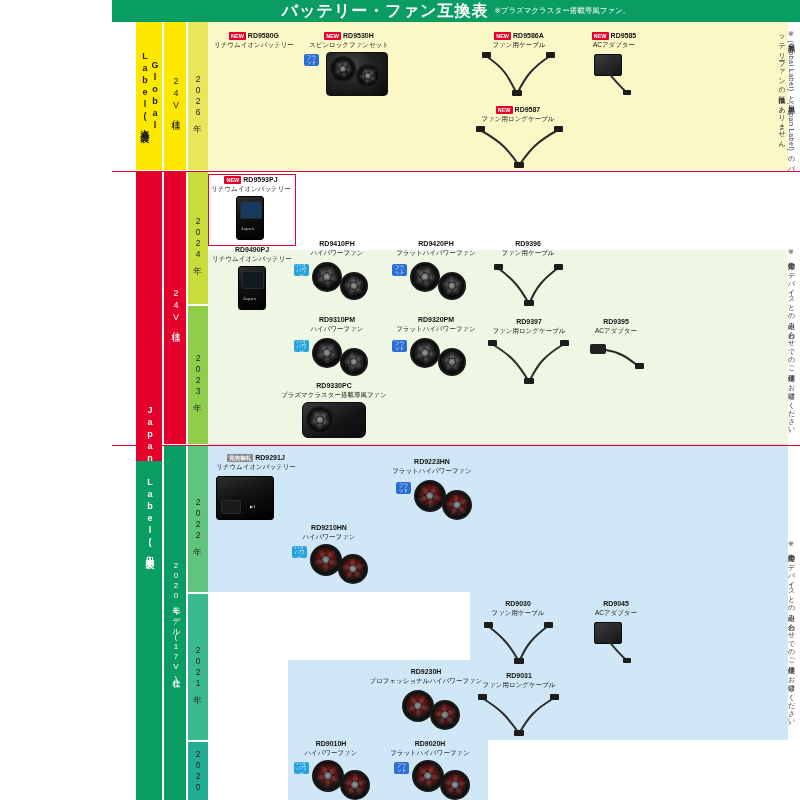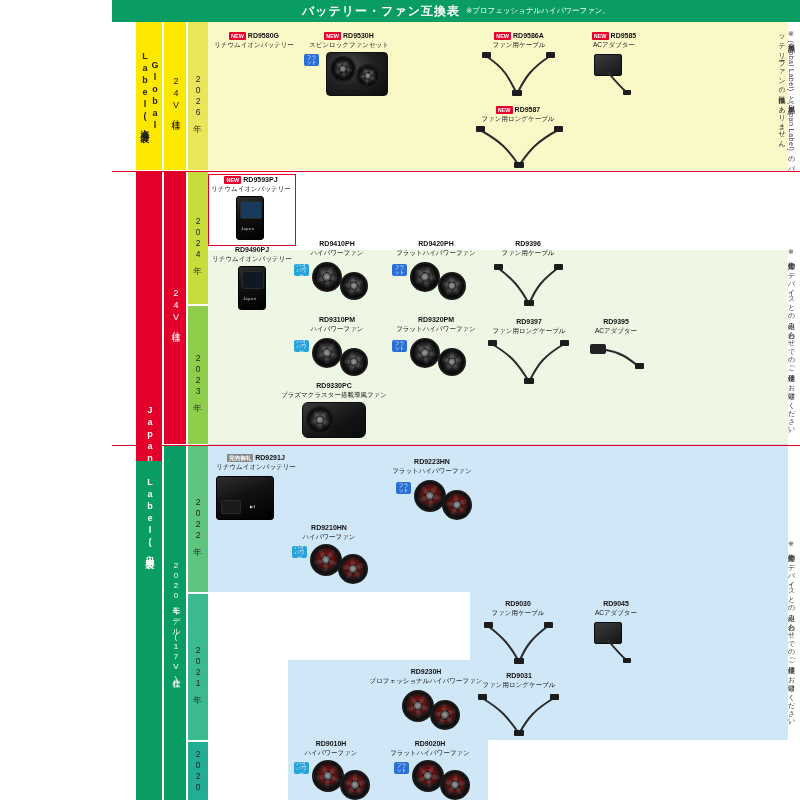--- a/index.html
+++ b/index.html
@@ -12,21 +12,21 @@
     position:relative;
   }
   .page{position:absolute;inset:0;}
 
   
   .header{
     position:absolute;left:112px;top:0;width:688px;height:22px;
     background:#0a9d63;color:#fff;
     display:flex;align-items:center;justify-content:center;gap:6px;
   }
-  .header .title{font-size:12px;font-weight:bold;letter-spacing:1px;}
+  .header .title{font-size:16px;font-weight:bold;letter-spacing:1px;}
   .header .note{font-size:7.5px;letter-spacing:0;}
 
   
   .vcol{
     position:absolute;
     writing-mode:vertical-rl;
     text-orientation:upright;
     display:flex;align-items:center;justify-content:center;
     font-size:9px;letter-spacing:2px;text-align:center;line-height:1.1;
   }
@@ -159,21 +159,21 @@
 
   .hline{position:absolute;background:#d8d8d8;}
 </style>
 </head>
 <body>
 
 <div class="page">
 
   <div class="header">
     <span class="title">バッテリー・ファン互換表</span>
-    <span class="note">※プロフェッショナルハイパワーファン。</span>
+    <span class="note">※プラズマクラスター搭載導風ファン。</span>
   </div>
 
   <div class="band band-yellow" style="left:208px;top:22px;width:580px;height:148px;"></div>
 
   <div class="band band-white" style="left:208px;top:172px;width:580px;height:78px;"></div>
   <div class="band band-lightgreen" style="left:208px;top:250px;width:580px;height:194px;"></div>
 
   <div class="band band-blue" style="left:208px;top:446px;width:580px;height:146px;"></div>
   <div class="band band-blue" style="left:470px;top:592px;width:318px;height:148px;"></div>
   <div class="band band-blue" style="left:288px;top:660px;width:200px;height:140px;"></div>

